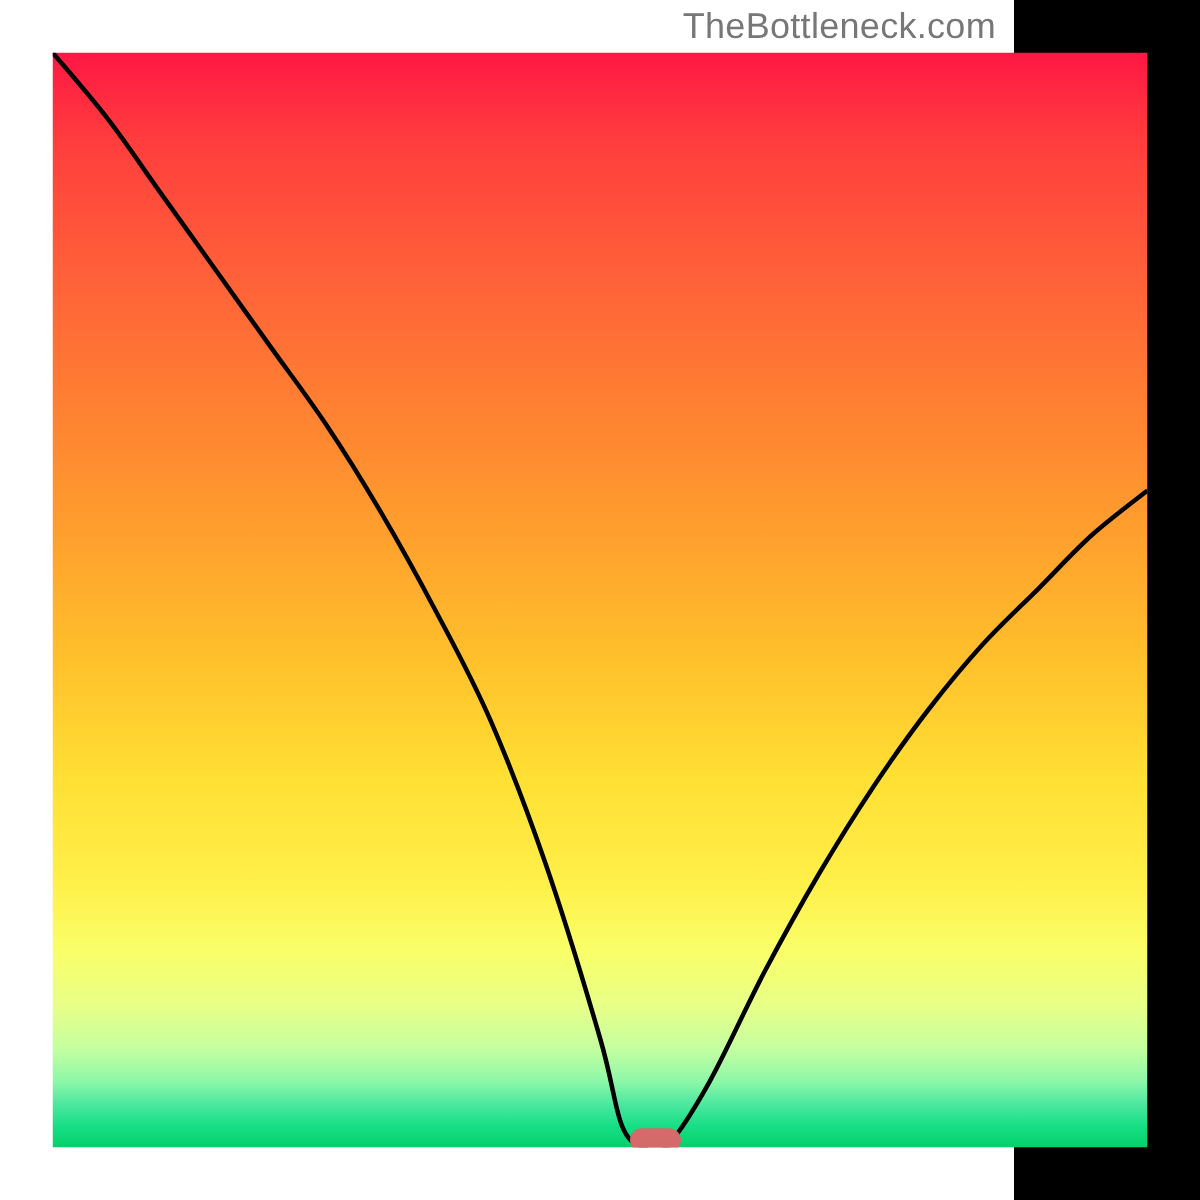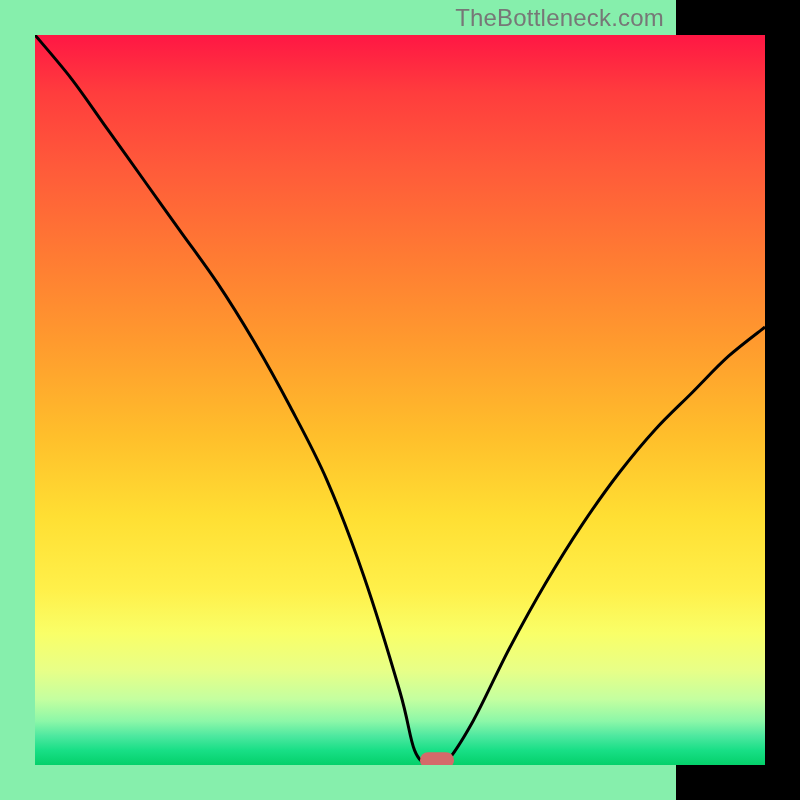--- a/index.html
+++ b/index.html
@@ -8,21 +8,21 @@
     width: 800px;
     height: 800px;
     background: #000;
     overflow: hidden;
     font-family: Arial, Helvetica, sans-serif;
   }
   .frame {
     position: relative;
     width: 676px;
     height: 800px;
-    background: #86efac;
+    background: #ffffff;
   }
   .watermark {
     position: absolute;
     top: 4px;
     right: 12px;
     color: #777;
     font-size: 24px;
     font-weight: 500;
     letter-spacing: 0.2px;
     z-index: 10;

